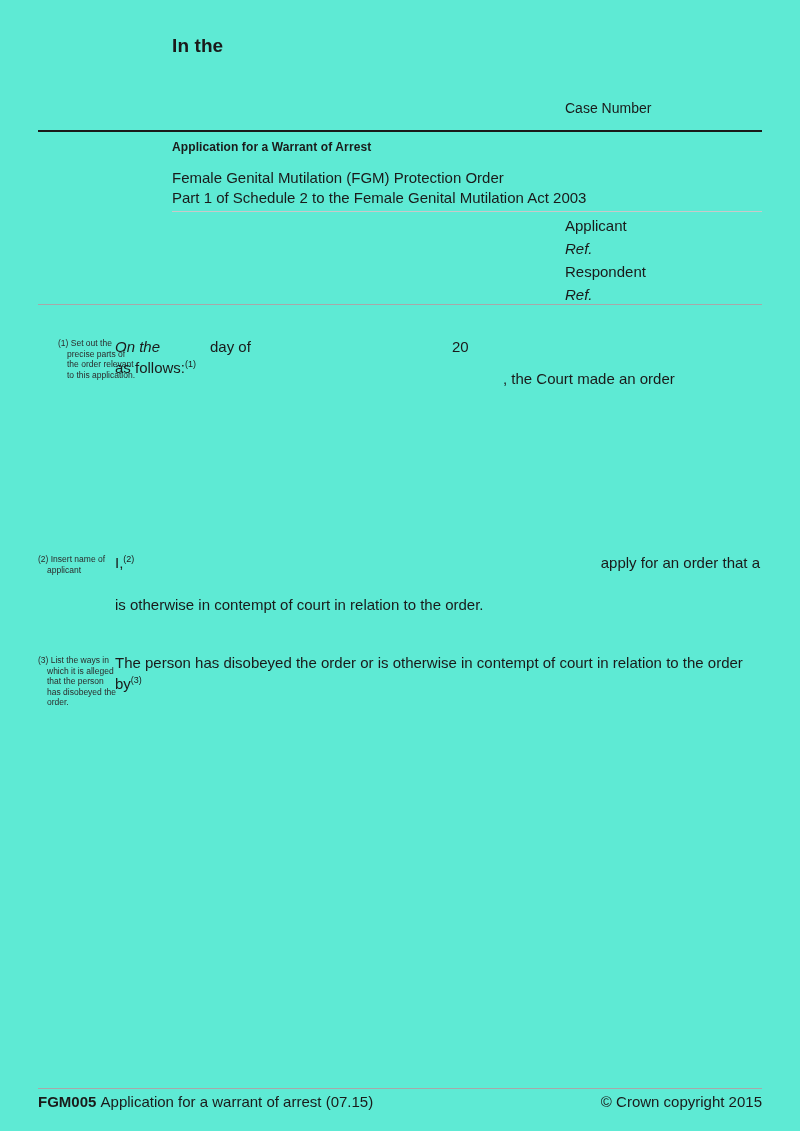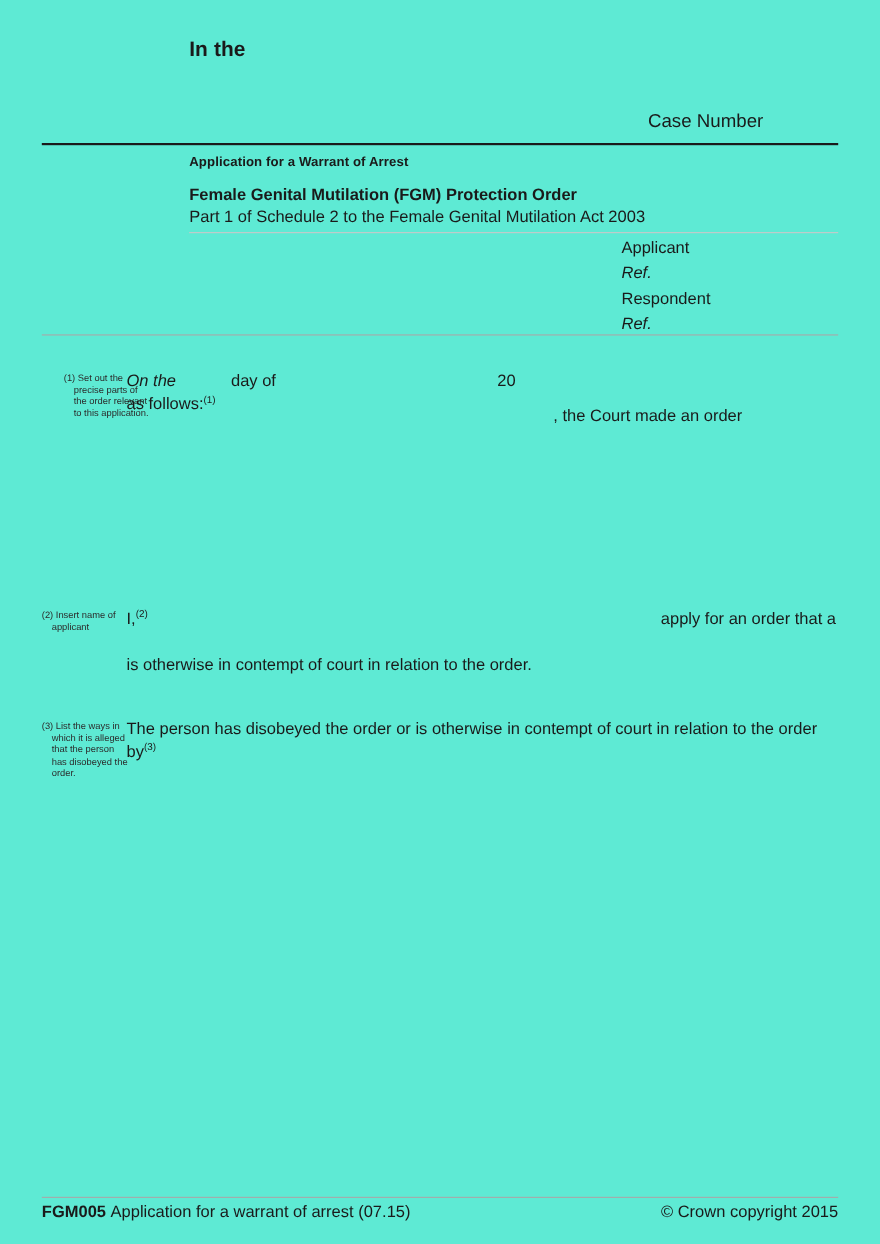--- a/index.html
+++ b/index.html
@@ -14,22 +14,21 @@
     overflow: hidden;
   }
   .abs { position: absolute; }
 
   .in-the {
     font-size: 19px;
     font-weight: 700;
     letter-spacing: 0.1px;
   }
   .case-number {
-    font-size: 17px;
-    margin-left: 24px;
+    font-size: 14px;
   }
   .rule-heavy {
     height: 2px;
     background: #1a1a1a;
   }
   .rule-light {
     height: 1px;
     background: #c9c9c9;
   }
   .rule-mid {
@@ -88,21 +87,21 @@
 
   <div class="abs in-the" style="left:172px; top:35px;">In the</div>
   <div class="abs field" style="left:240px; top:33px; width:520px; height:26px;"></div>
 
   <div class="abs case-number" style="left:565px; top:100px;">Case Number</div>
   <div class="abs field" style="left:655px; top:98px; width:107px; height:20px;"></div>
 
   <div class="abs rule-heavy" style="left:38px; top:130px; width:724px;"></div>
 
   <div class="abs doc-title" style="left:172px; top:140px;">Application for a Warrant of Arrest</div>
-  <div class="abs doc-subtitle" style="left:172px; top:168px;font-weight:bold;">Female Genital Mutilation (FGM) Protection Order</div>
+  <div class="abs doc-subtitle" style="left:172px; top:168px;">Female Genital Mutilation (FGM) Protection Order</div>
   <div class="abs doc-subtitle" style="left:172px; top:188px;">Part 1 of Schedule 2 to the Female Genital Mutilation Act 2003</div>
 
   <div class="abs rule-light" style="left:172px; top:211px; width:590px;"></div>
 
   <div class="abs parties" style="left:565px; top:214px;">
     <div>Applicant</div>
     <div class="ref">Ref.</div>
     <div>Respondent</div>
     <div class="ref">Ref.</div>
   </div>

